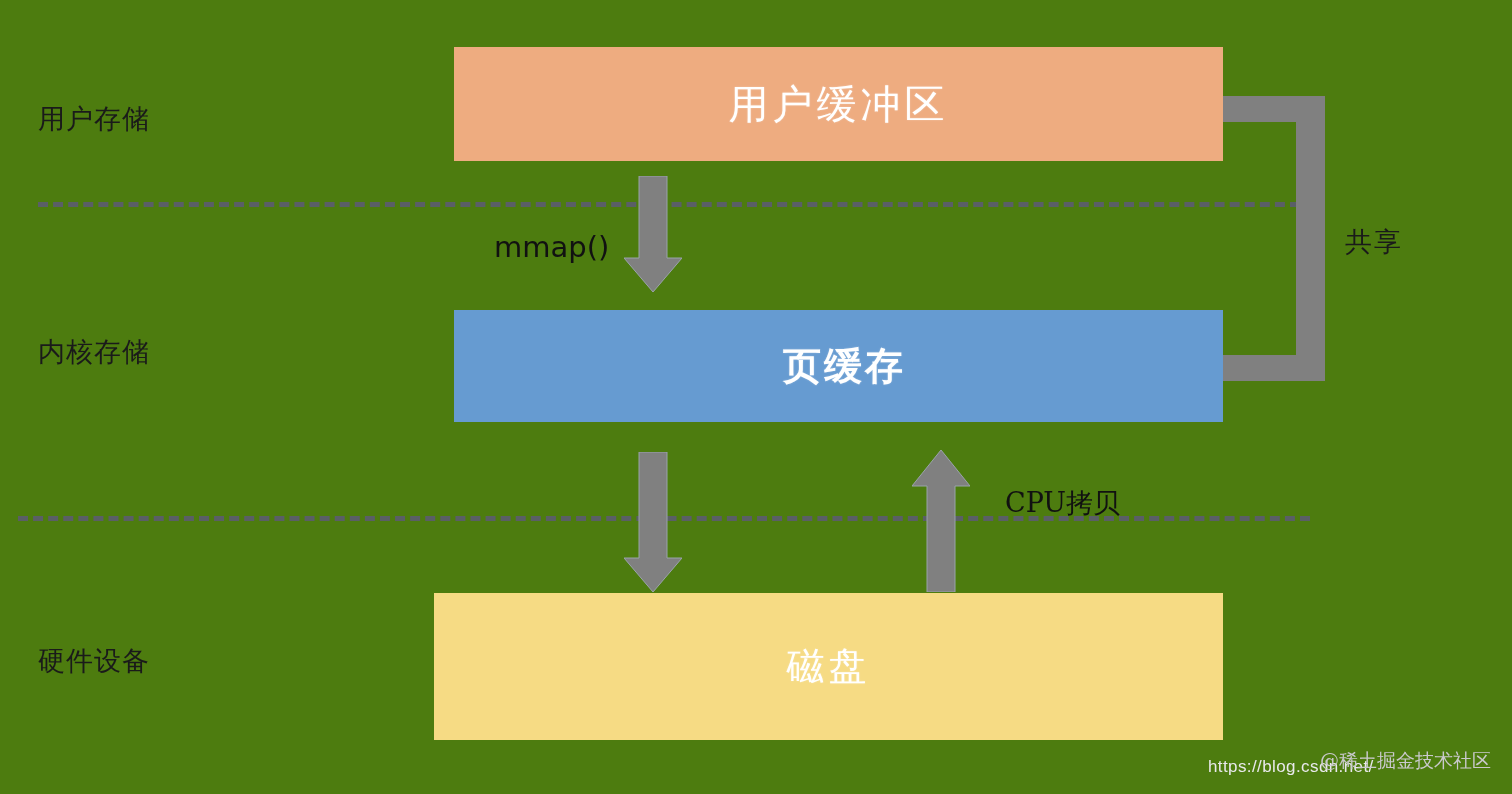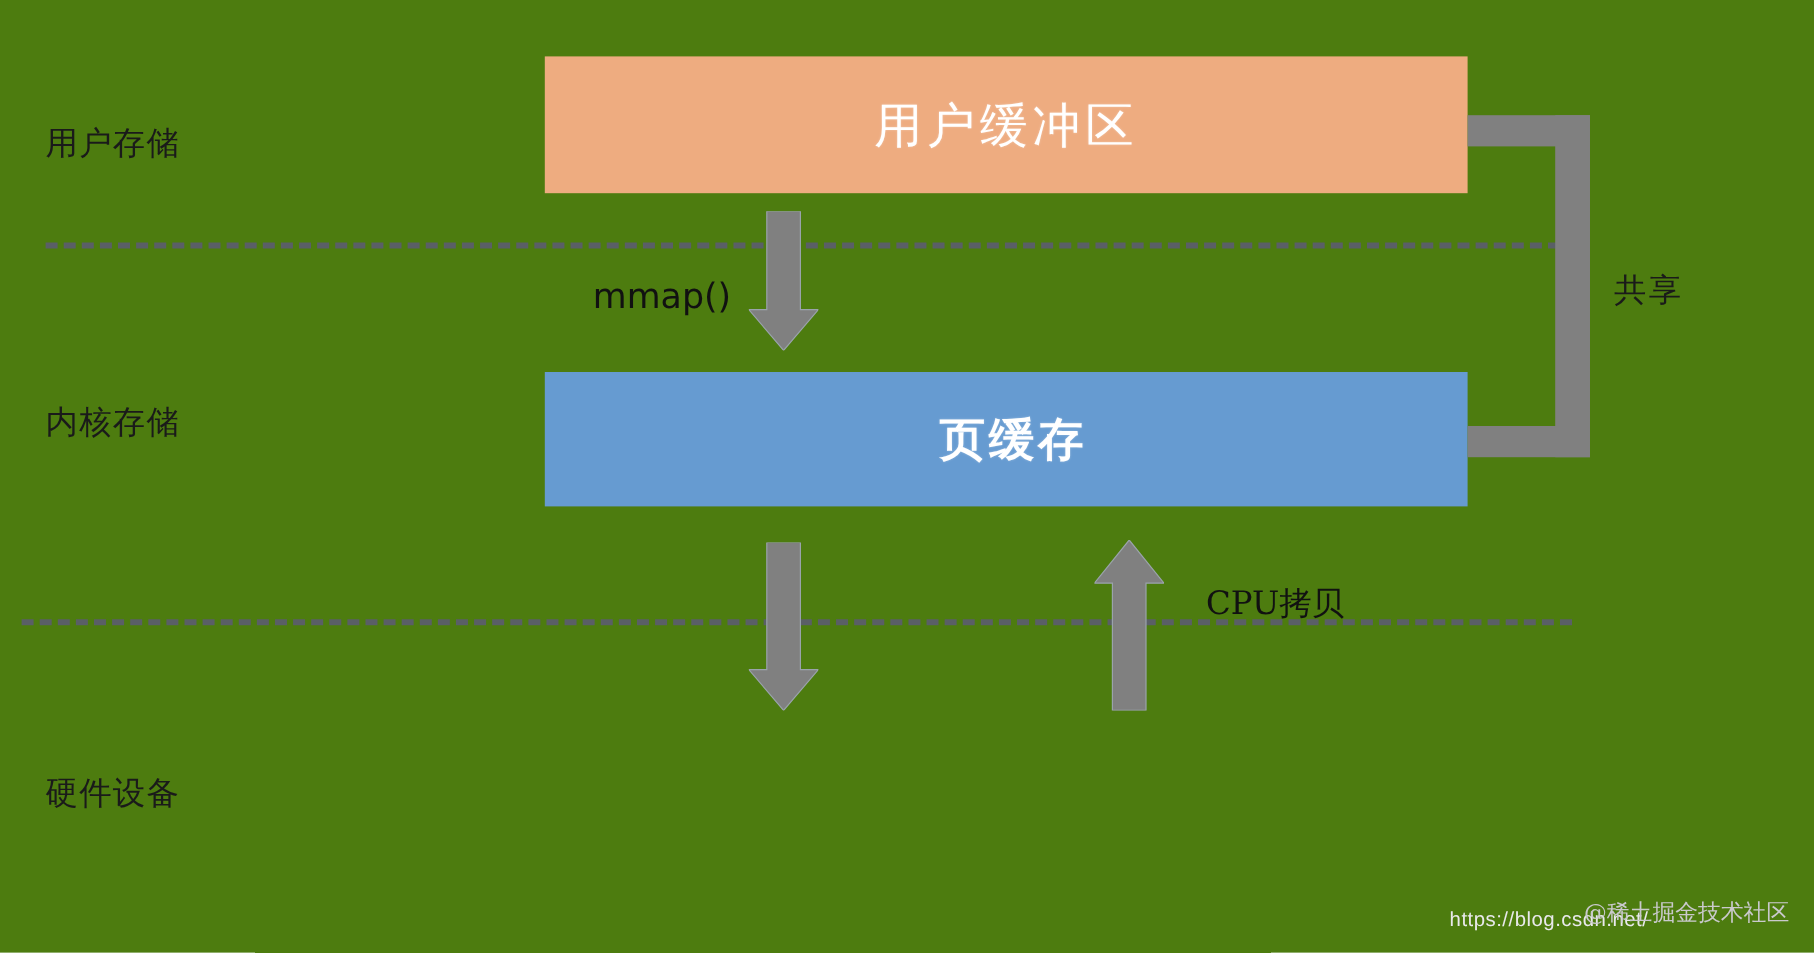--- a/index.html
+++ b/index.html
@@ -155,20 +155,23 @@
   <div class="divider" id="divider-kernel-hw"></div>
 
   <div class="block" id="block-user-buffer">
     <span>用户缓冲区</span>
   </div>
 
   <div class="block" id="block-page-cache">
     <span class="pc-cn">页缓存</span>
   </div>
 
+  <div class="block" id="block-disk">
+    <span>磁盘</span>
+  </div>
 
   <div class="arrow" id="arrow-mmap">
     <svg width="58" height="116" viewBox="0 0 58 116">
       <polygon points="15,0 43,0 43,82 58,82 29,116 0,82 15,82" fill="#808080" stroke="#9aa3ab" stroke-width="1"></polygon>
     </svg>
   </div>
   <div class="arrow-caption" id="caption-mmap">mmap()</div>
 
   <div class="arrow" id="arrow-writeback">
     <svg width="58" height="140" viewBox="0 0 58 140">

